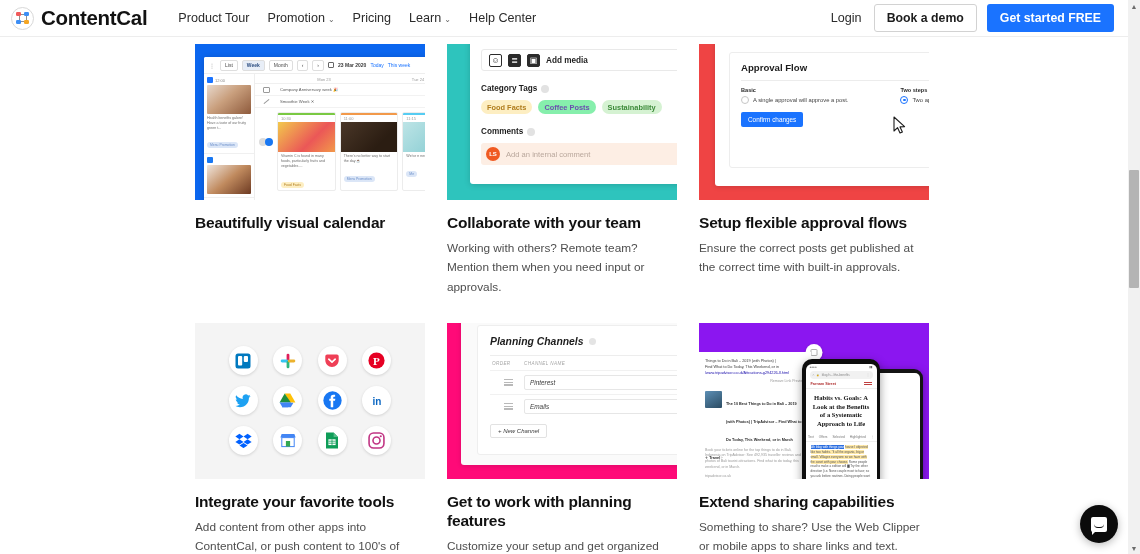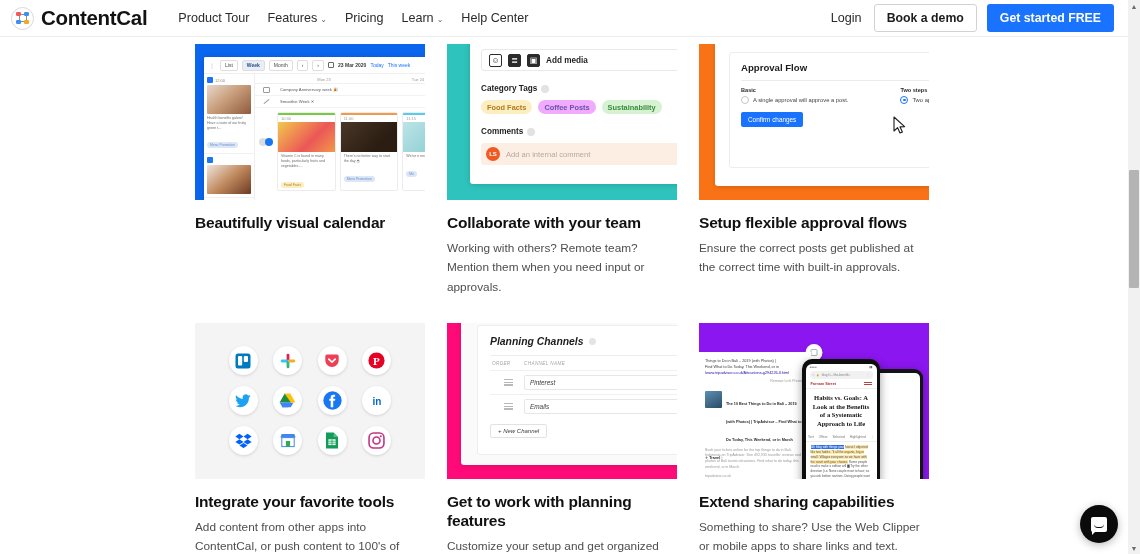--- a/index.html
+++ b/index.html
@@ -157,21 +157,21 @@
   .c2 .qm { width:8px;height:8px;border-radius:50%;background:#e2e2e2; }
   .c2 .tags { display:flex; gap:6px; margin-top:7px; }
   .c2 .tag { font-size:7.4px; font-weight:700; border-radius:8px; padding:2.5px 6px; }
   .c2 .cmt { display:flex; align-items:center; gap:6px; margin-top:7px;
     background:#fdeee4; border-radius:3px; padding:4px 5px; }
   .c2 .avt { width:14px;height:14px;border-radius:50%; background:#f05a22; color:#fff;
     font-size:6px; font-weight:700; display:flex;align-items:center;justify-content:center; }
   .c2 .ph { font-size:7.6px; color:#b9a79c; }
 
   
-  .c3 { background: #f97316; }
+  .c3 { background: #ef4444; }
   .c3 .outer {
     position:absolute; left:16px; top:-10px; right:-48px; bottom:14px;
     background:#fff; border-radius:3px; box-shadow:0 1px 5px rgba(0,0,0,.15);
   }
   .c3 .inner {
     position:absolute; left:14px; top:18px; right:-10px; bottom:18px;
     background:#fff; border:1px solid #ededed; border-radius:3px; padding:9px 11px;
   }
   .c3 .ttl { font-size:9.6px; font-weight:700; color:#1c1c1c; }
   .c3 .hr { height:1px; background:#ececec; margin:7px 0 6px; }
@@ -335,21 +335,21 @@
           <span class="dot d4"></span>
       </div>
       <span class="brand-name">ContentCal</span>
     </div>
 
     <div class="nav">
       <div class="nav-item">
         <span>Product Tour</span>
       </div>
       <div class="nav-item">
-        <span>Features</span>
+        <span>Promotion</span>
         <span class="caret">⌄</span>
       </div>
       <div class="nav-item">
         <span>Pricing</span>
       </div>
       <div class="nav-item">
         <span>Learn</span>
         <span class="caret">⌄</span>
       </div>
       <div class="nav-item">
@@ -459,21 +459,21 @@
             <span class="sqbtn fill">≣</span>
             <span class="sqbtn fill">▣</span>
             <span class="lbl">Add media</span>
           </div>
           <div class="sec-h">
             <span class="lbl">Category Tags</span>
             <span class="qm"></span>
           </div>
           <div class="tags">
             <span class="tag" style="background:#fdeec2;color:#b07d1e">Food Facts</span>
-            <span class="tag" style="background:#f0abfc;color:#6b4fae">Coffee Posts</span>
+            <span class="tag" style="background:#86efac;color:#6b4fae">Coffee Posts</span>
             <span class="tag" style="background:#d5f2d2;color:#3d8a3a">Sustainability</span>
           </div>
           <div class="sec-h">
             <span class="lbl">Comments</span>
             <span class="qm"></span>
           </div>
           <div class="cmt">
             <span class="avt">LS</span>
             <span class="ph">Add an internal comment</span>
           </div>

